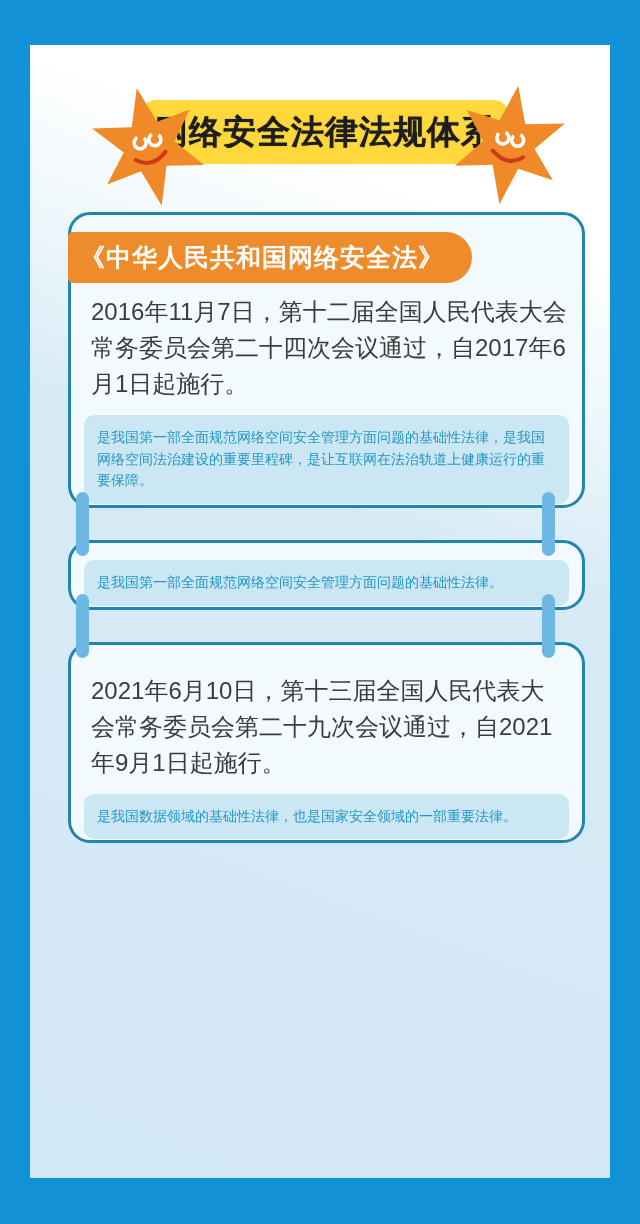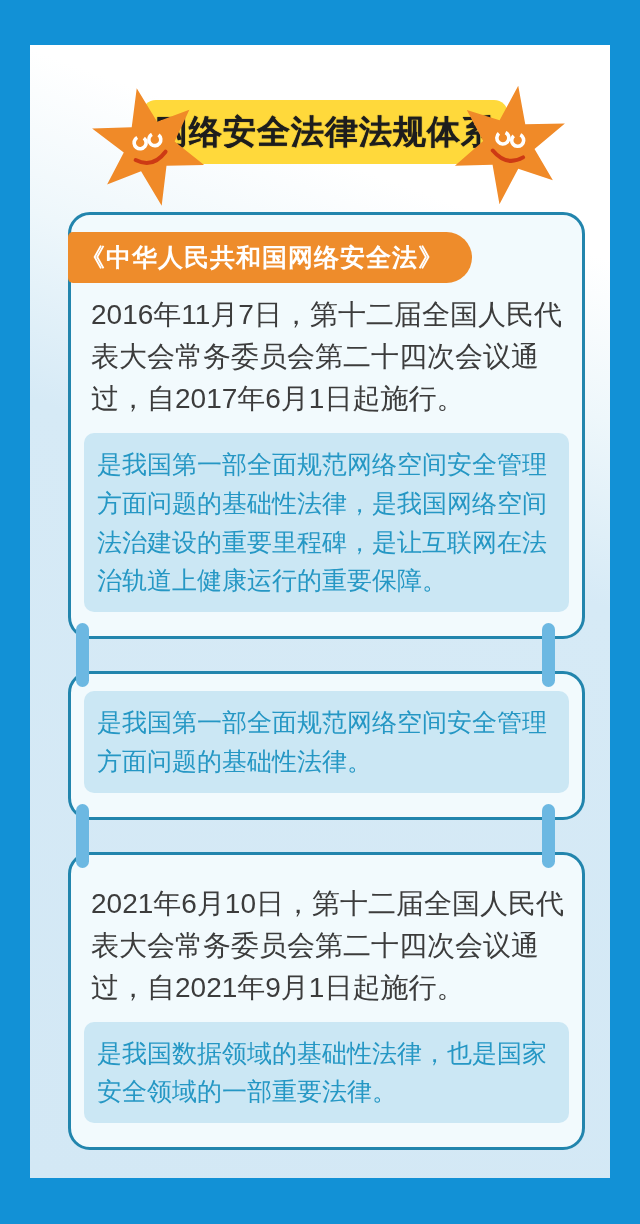--- a/index.html
+++ b/index.html
@@ -38,42 +38,42 @@
   .star-left{left:58px;top:38px;transform:rotate(-12deg);}
   .star-right{left:418px;top:36px;transform:rotate(9deg) scaleX(-1);}
   
   .cards{padding:0 25px 0 38px;}
   .card{
     position:relative;
     background:#f2fafd;
     border:3px solid #2285AD;
     border-radius:22px;
     box-sizing:border-box;
-    padding:17px 13px 24px 13px;
+    padding:17px 13px 1px 13px;
     z-index:1;
   }
   .pill{
     display:inline-block;
     margin-left:-16px;
     background:#EE8C2B;
     color:#ffffff;
     font-size:25px;font-weight:700;letter-spacing:1px;
     padding:9px 28px 9px 12px;
     border-radius:5px 26px 26px 5px;
     white-space:nowrap;
   }
   .body-text{
     color:#3c3c3c;
-    font-size:28px;line-height:1.5;
+    font-size:24px;line-height:1.5;
     margin:11px 2px 13px 7px;
   }
   .note{
     background:#cbe7f4;
     color:#2597c4;
-    font-size:25px;line-height:1.55;
+    font-size:14px;line-height:1.55;
     padding:12px 13px;
     border-radius:10px;
   }
   
   .gap{position:relative;height:32px;}
   .gap .bar{
     position:absolute;top:-16px;
     width:13px;height:64px;
     background:#6cb8e2;
     border-radius:7px;
@@ -126,19 +126,19 @@
       <div class="card">
         <div class="note">是我国第一部全面规范网络空间安全管理方面问题的基础性法律。</div>
       </div>
 
       <div class="gap">
         <div class="bar bar-left"></div>
         <div class="bar bar-right"></div>
       </div>
 
       <div class="card">
-        <div class="body-text">2021年6月10日，第十二届全国人民代表大会常务委员会第二十四次会议通过，自2021年9月1日起施行。</div>
+        <div class="body-text">2021年6月10日，第十三届全国人民代表大会常务委员会第二十九次会议通过，自2021年9月1日起施行。</div>
         <div class="note">是我国数据领域的基础性法律，也是国家安全领域的一部重要法律。</div>
       </div>
 
     </div>
   </div>
 </div>
 
 </body></html>

